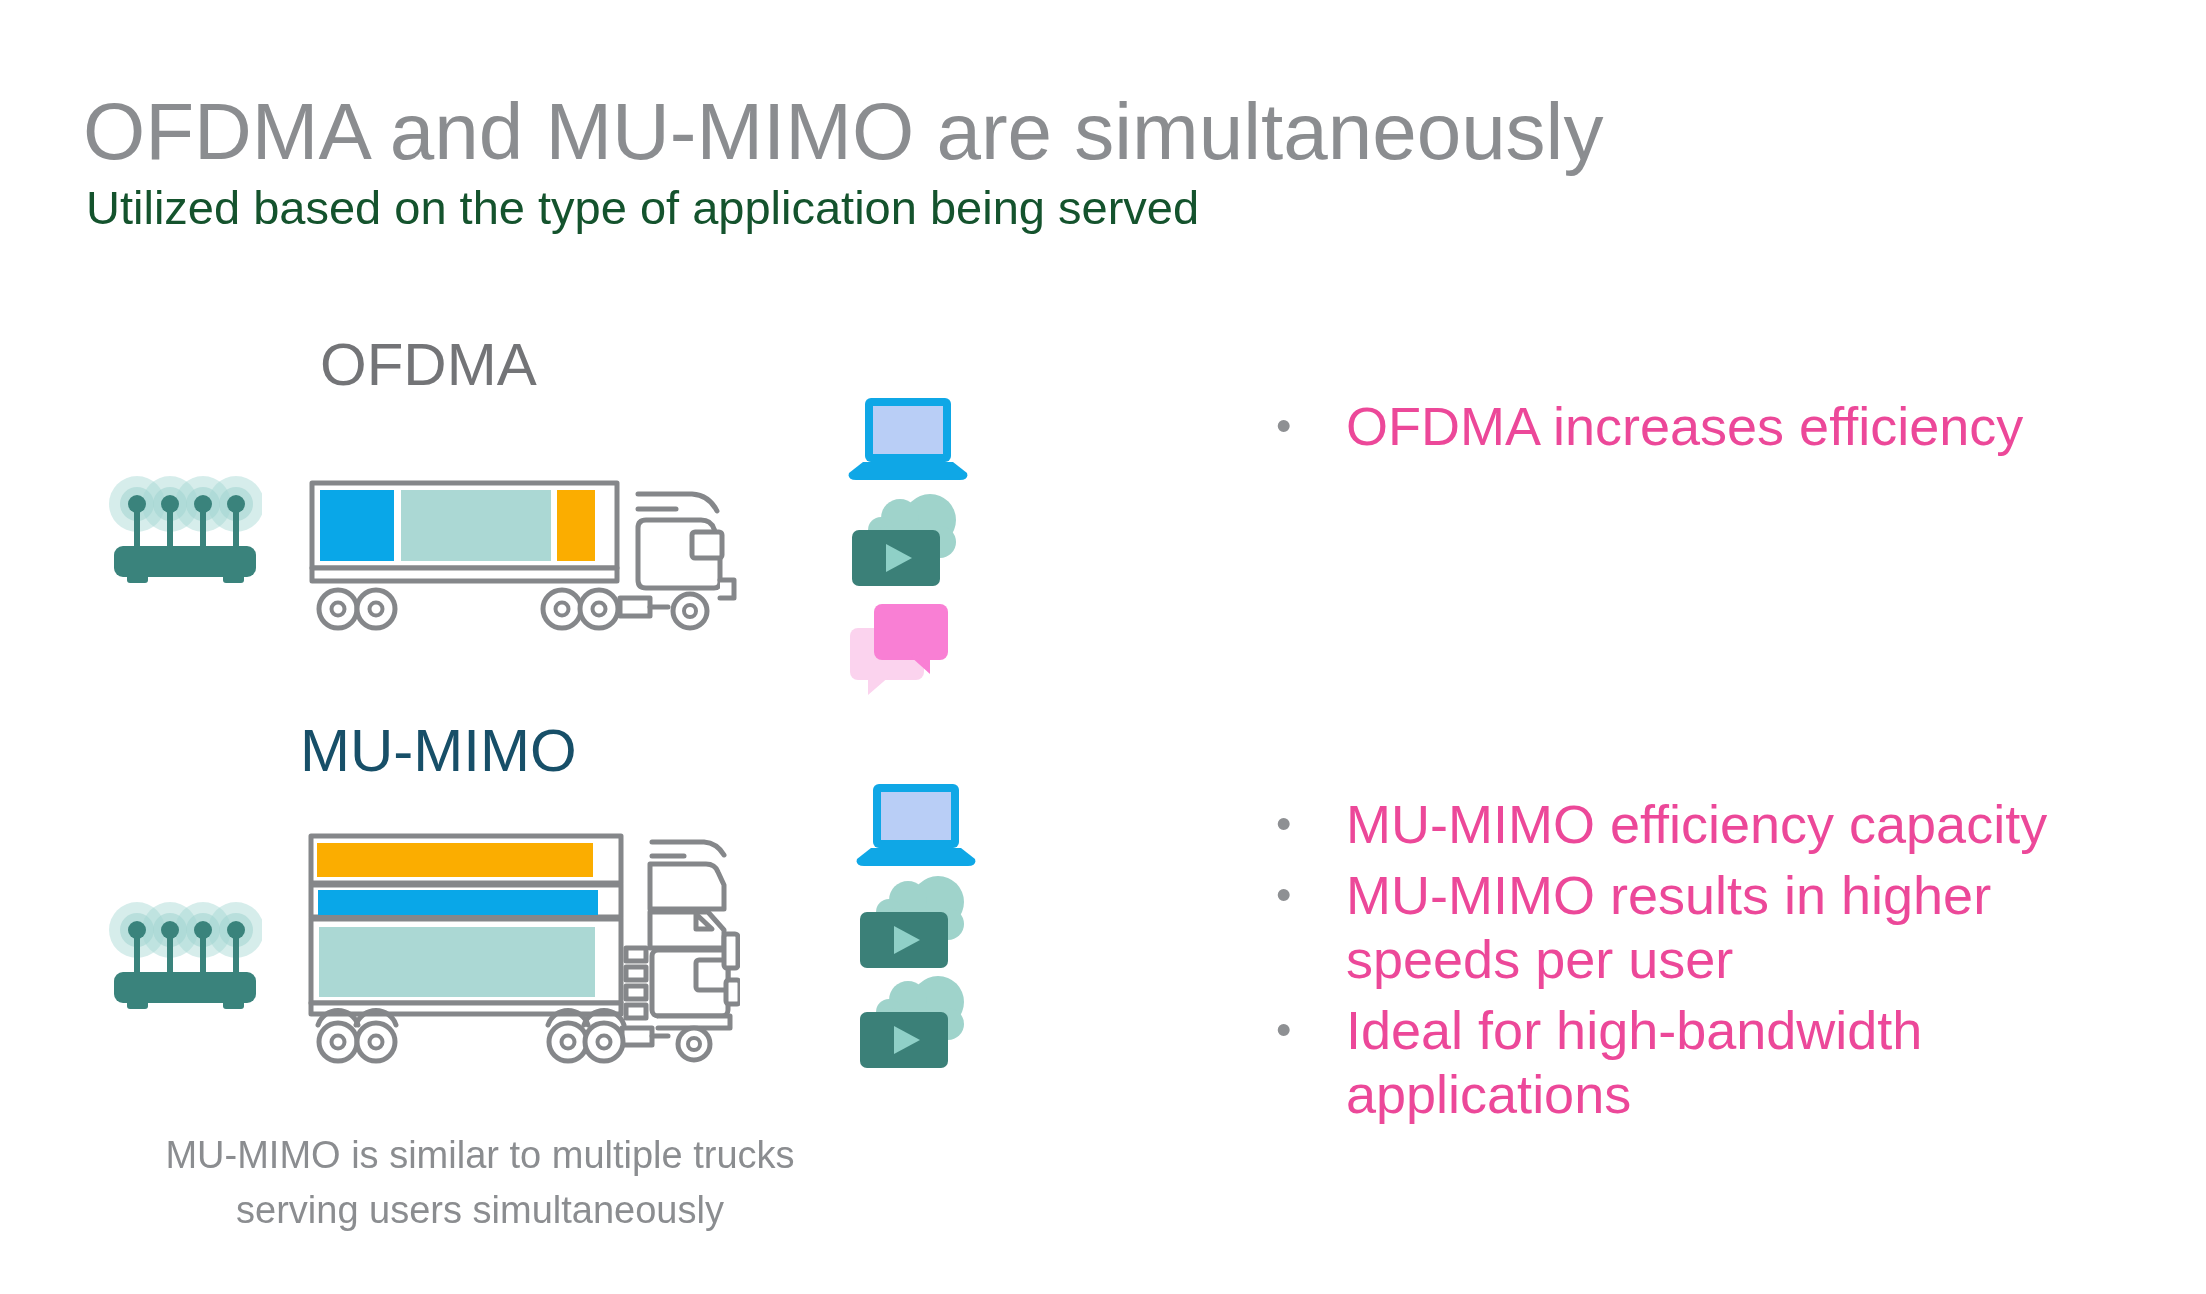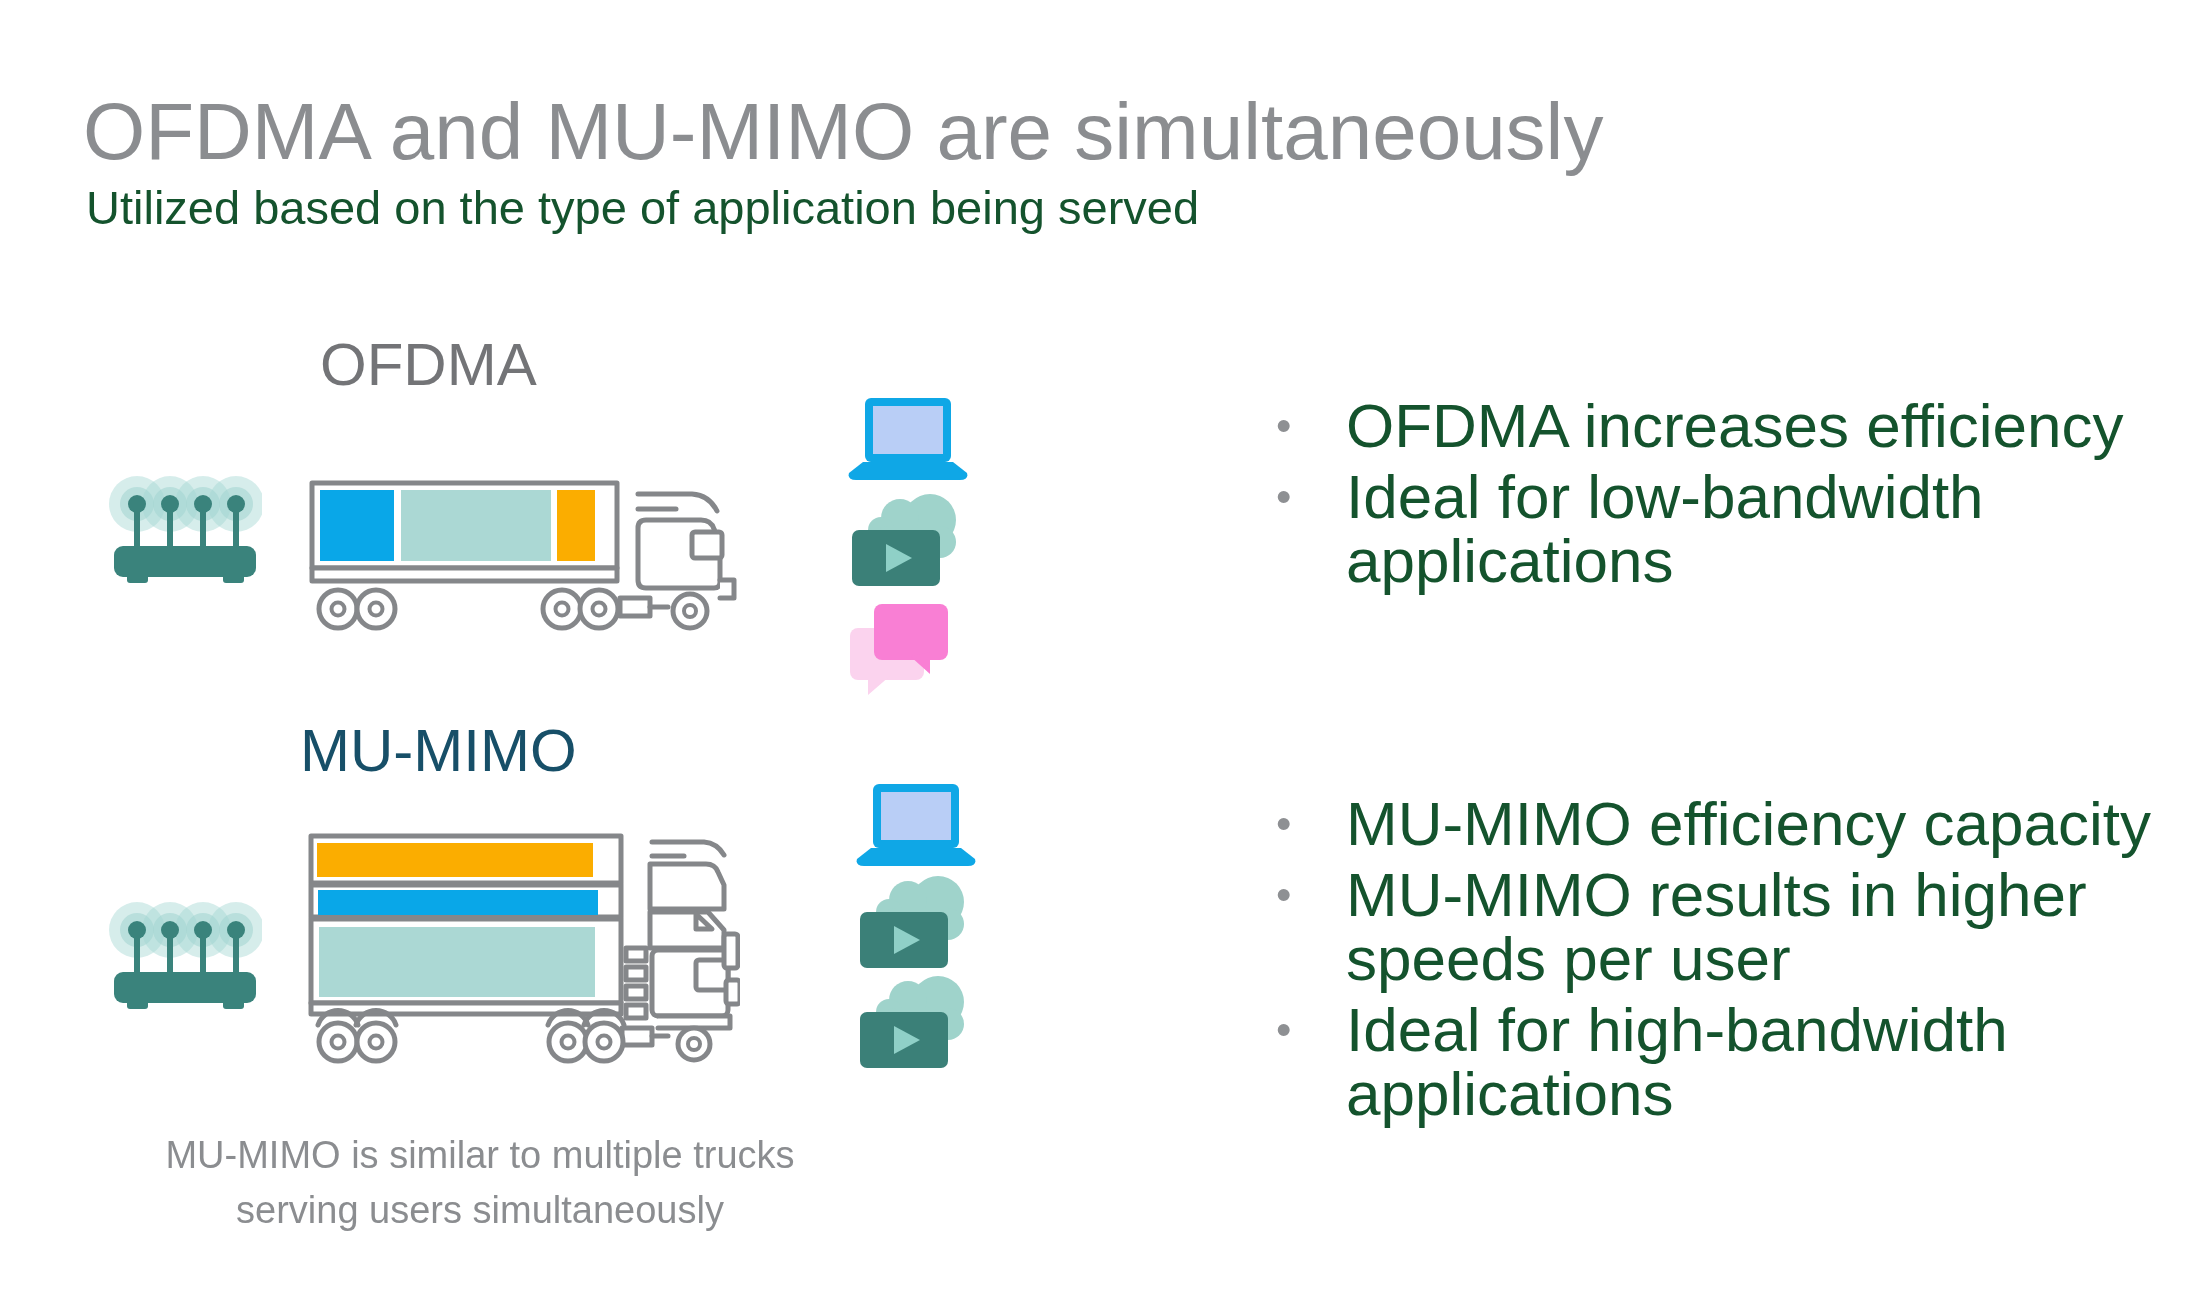--- a/index.html
+++ b/index.html
@@ -24,21 +24,21 @@
   .truck1{left:300px;top:468px;}
   .truck2{left:300px;top:830px;}
   .laptop1{left:848px;top:396px;}
   .video1{left:848px;top:490px;}
   .chat1{left:850px;top:602px;}
   .laptop2{left:856px;top:782px;}
   .video2a{left:856px;top:872px;}
   .video2b{left:856px;top:972px;}
 
   
-  .bullets{list-style:none;margin:0;padding:0;width:880px;color:#14532d;font-size:62px;line-height:64px;}
+  .bullets{list-style:none;margin:0;padding:0;width:880px;color:#ec4899;font-size:54px;line-height:64px;}
   .bullets1{left:1272px;top:394px;}
   .bullets2{left:1272px;top:792px;}
   .bullets li{position:relative;padding-left:74px;margin-bottom:7px;}
   .bullets li::before{content:"\2022";position:absolute;left:4px;top:0;font-size:44px;color:#8e9093;}
 
   .caption{left:120px;top:1128px;width:720px;text-align:center;font-size:38px;line-height:55px;color:#8b8d90;}
 </style>
 </head>
 <body>
 
@@ -131,21 +131,20 @@
     <polygon points="18,74 18,93 40,74"></polygon>
   </g>
   <g fill="#f97fd4">
     <rect x="24" y="2" width="74" height="56" rx="8"></rect>
     <polygon points="60,54 80,72 80,50"></polygon>
   </g>
 </svg>
 
 <ul class="abs bullets bullets1">
   <li>OFDMA increases efficiency</li>
-  <li>Ideal for low-bandwidth applications</li>
 </ul>
 
 <div class="abs sec-heading mumimo-heading">MU-MIMO</div>
 
 <svg class="abs router2" width="156" height="116" viewBox="0 0 156 116">
   <g>
     <g fill="#a5d6d2">
       <circle cx="31" cy="34" r="28" opacity="0.45"></circle>
         <circle cx="31" cy="34" r="17" opacity="0.6"></circle>
       <circle cx="64" cy="34" r="28" opacity="0.45"></circle>

